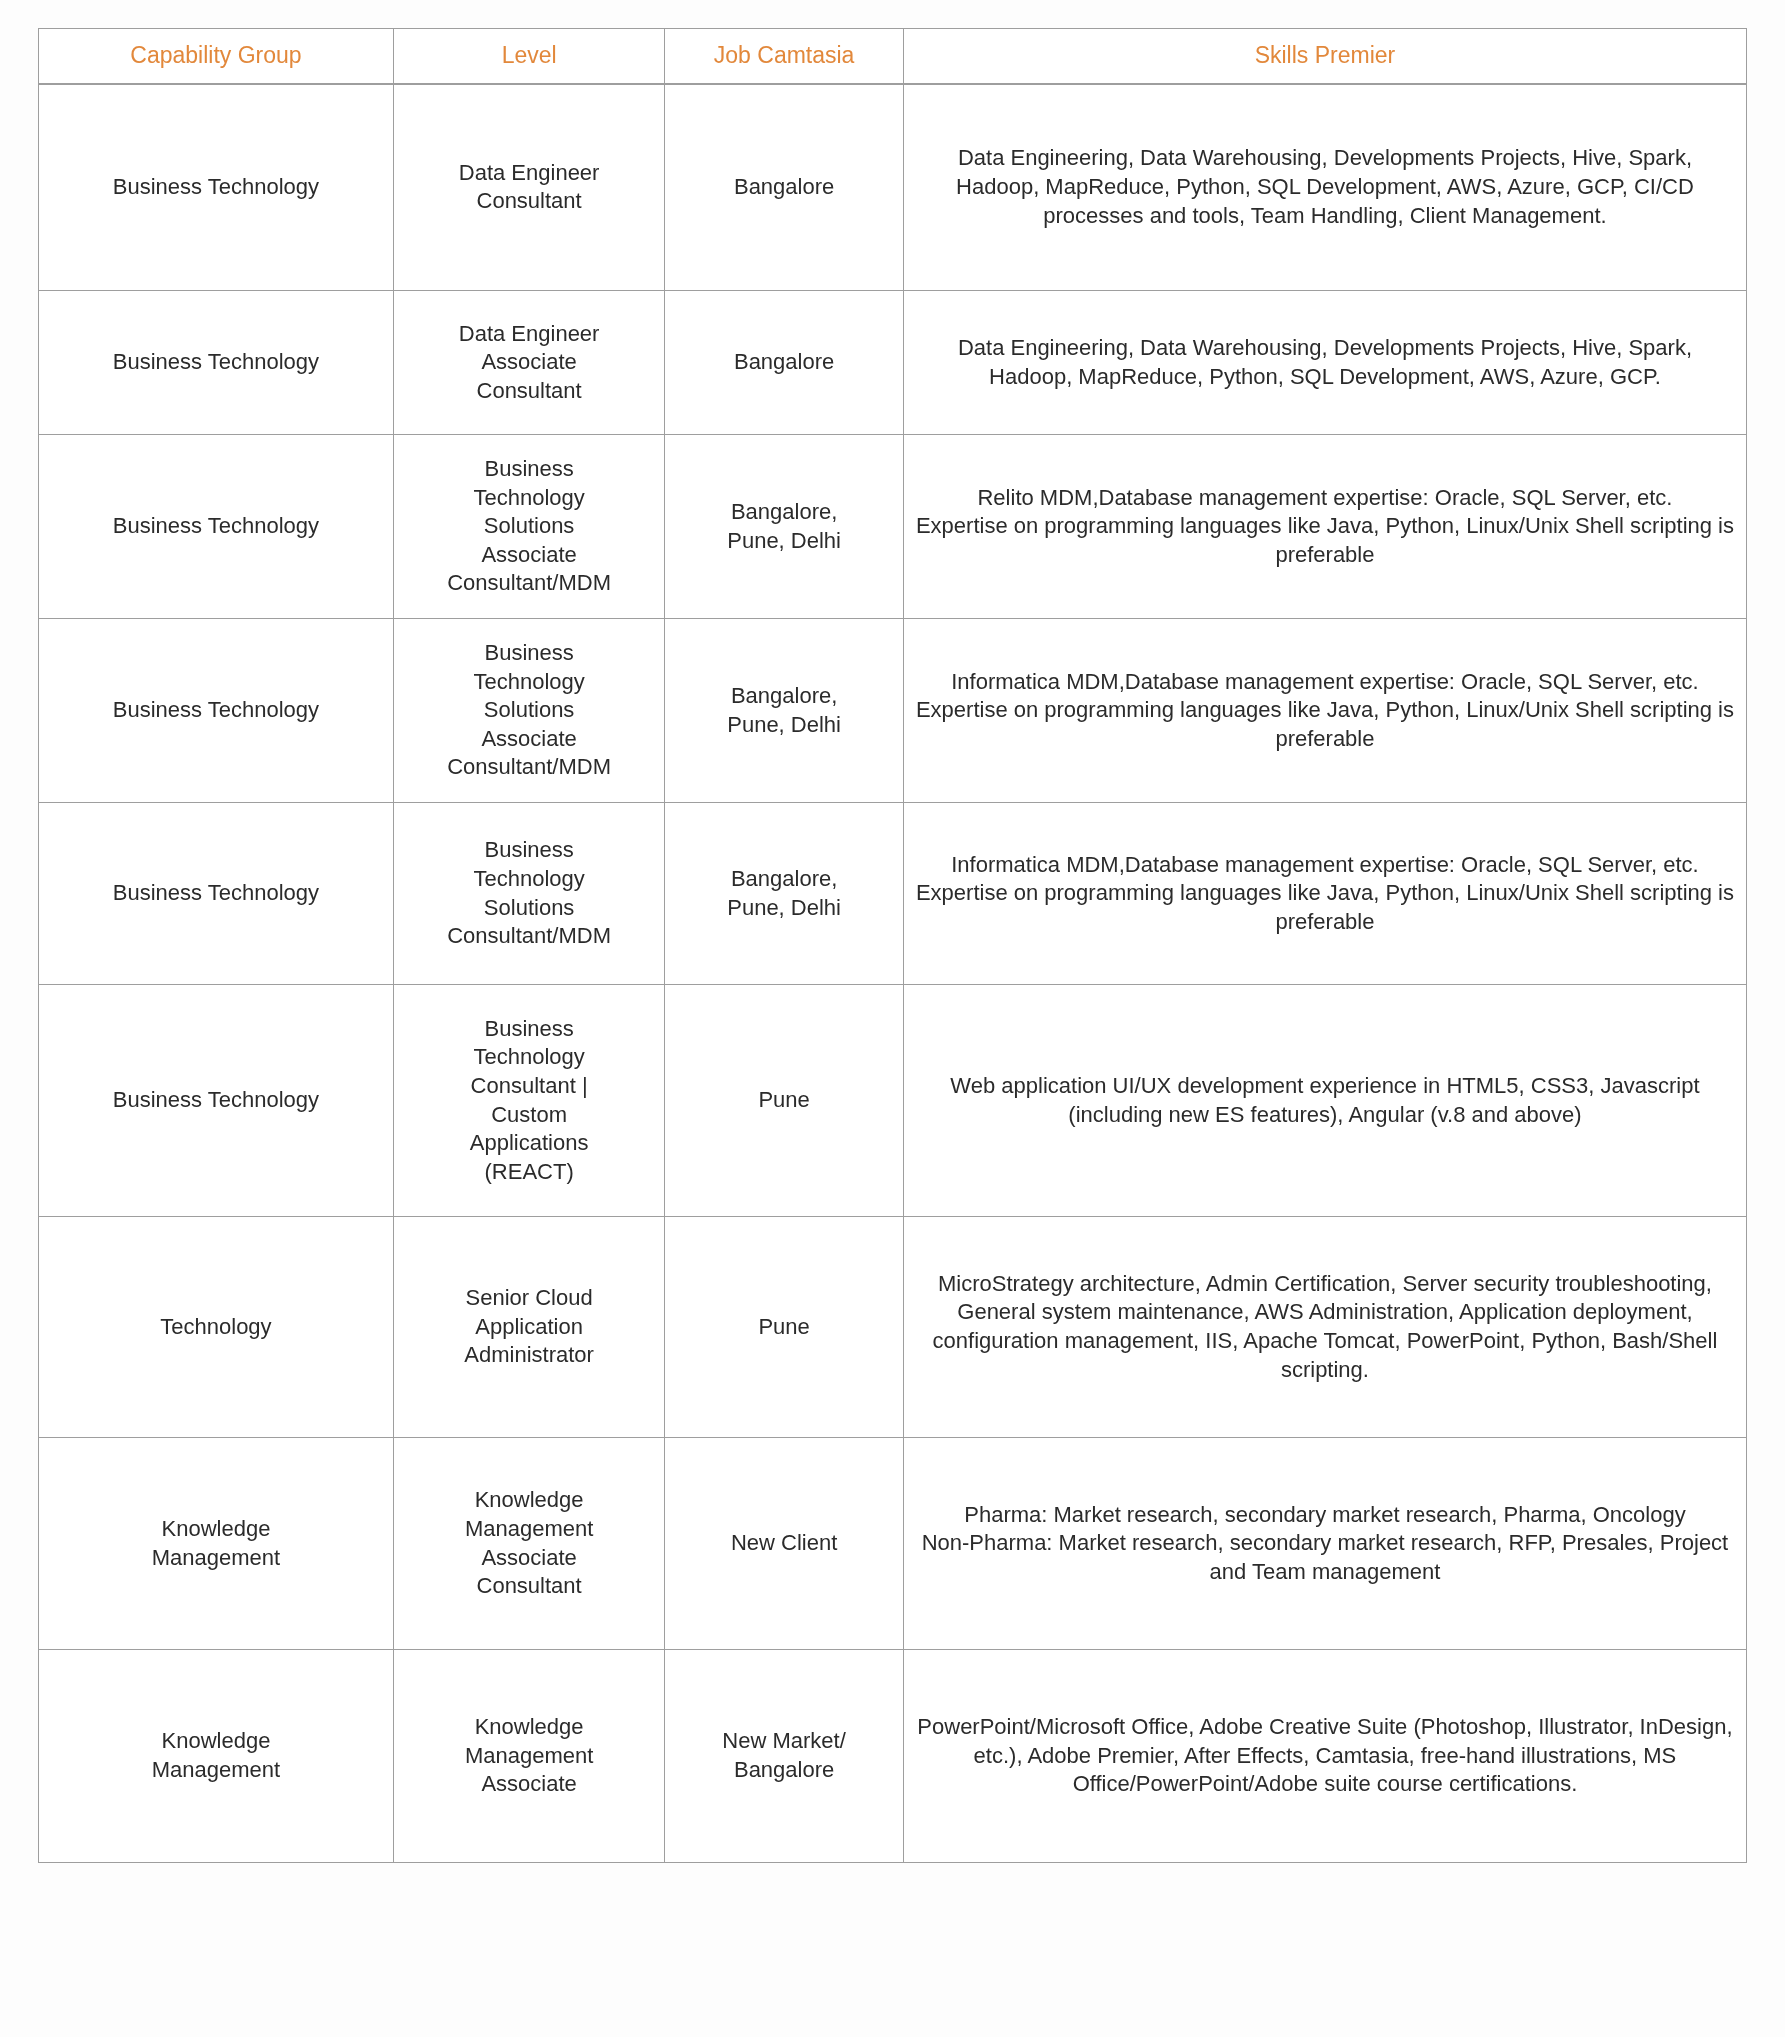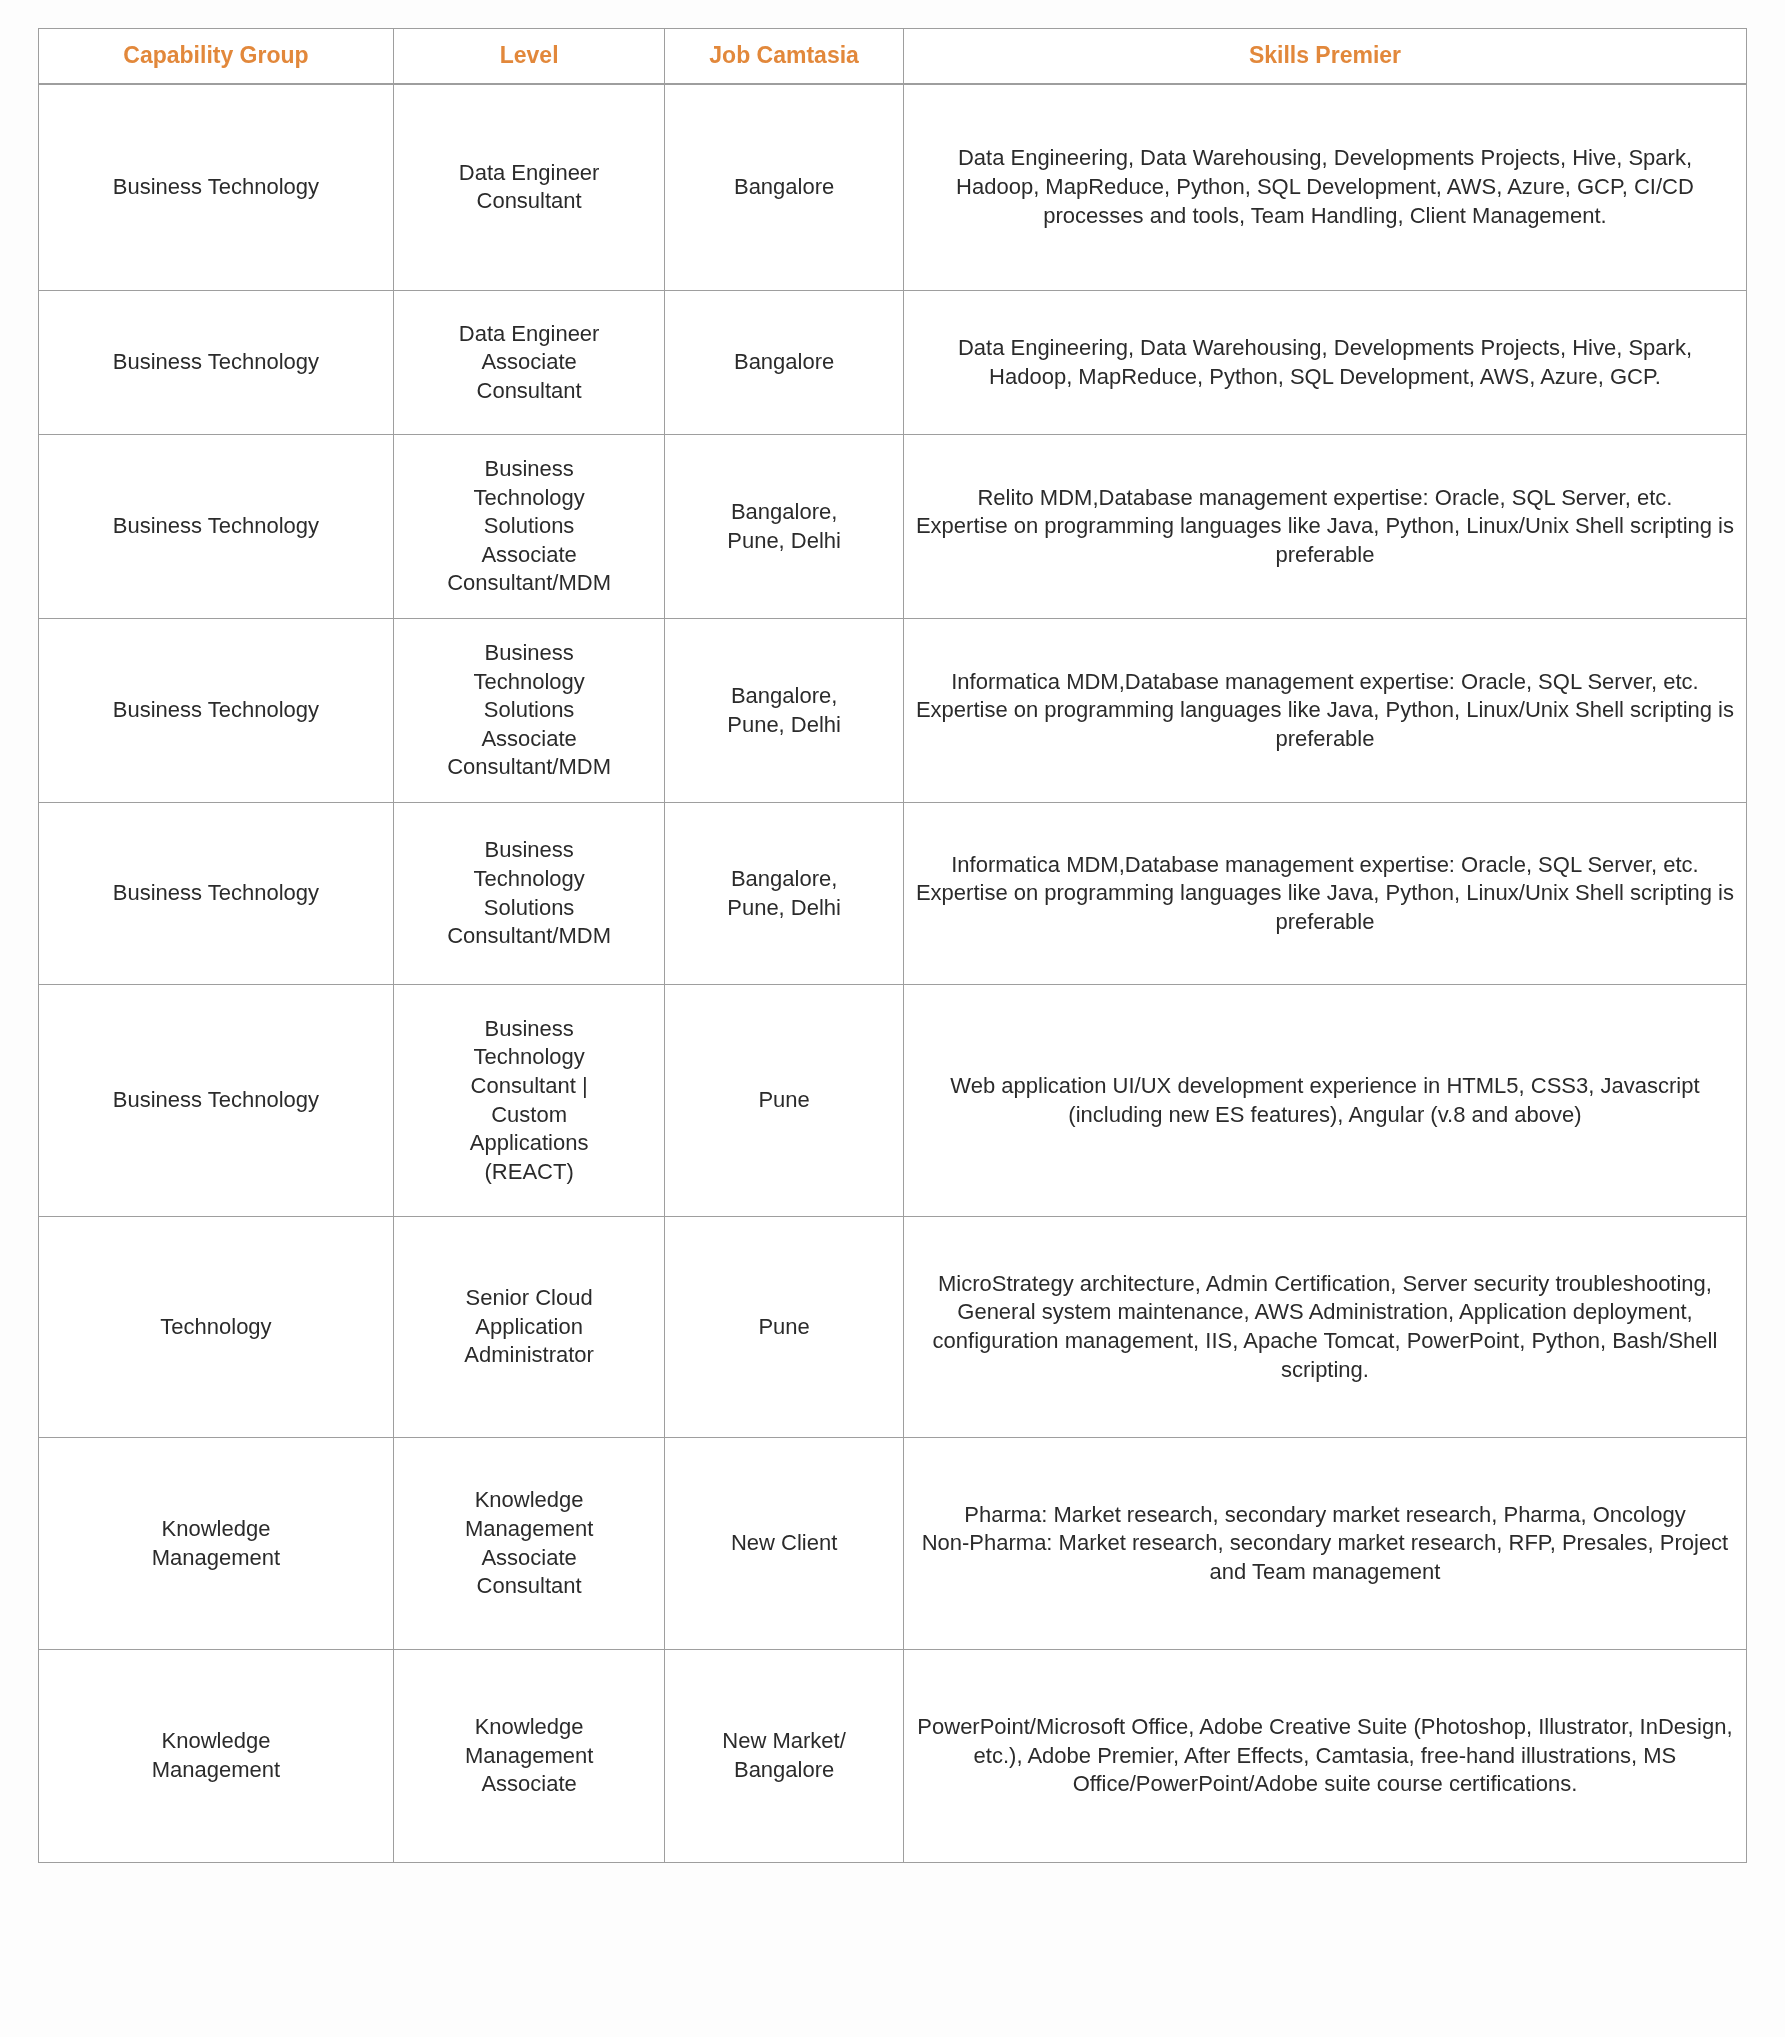--- a/index.html
+++ b/index.html
@@ -58,21 +58,21 @@
   table.jobs th, table.jobs td {
     border: 1px solid var(--table-border, #9E9E9E);
     text-align: center;
     vertical-align: middle;
     padding: 6px 12px;
     white-space: pre-line;
     box-sizing: border-box;
   }
   table.jobs th {
     font-size: 23px;
-    font-weight: bold;
+    font-weight: normal;
     color: var(--header-text, #E2883B);
     height: 55px;
     border-bottom-width: 2px;
   }
   table.jobs td {
     font-size: 22px;
     color: var(--body-text, #2B2B2B);
     line-height: 1.3;
   }
   tr.r1 { height: 207px; }

